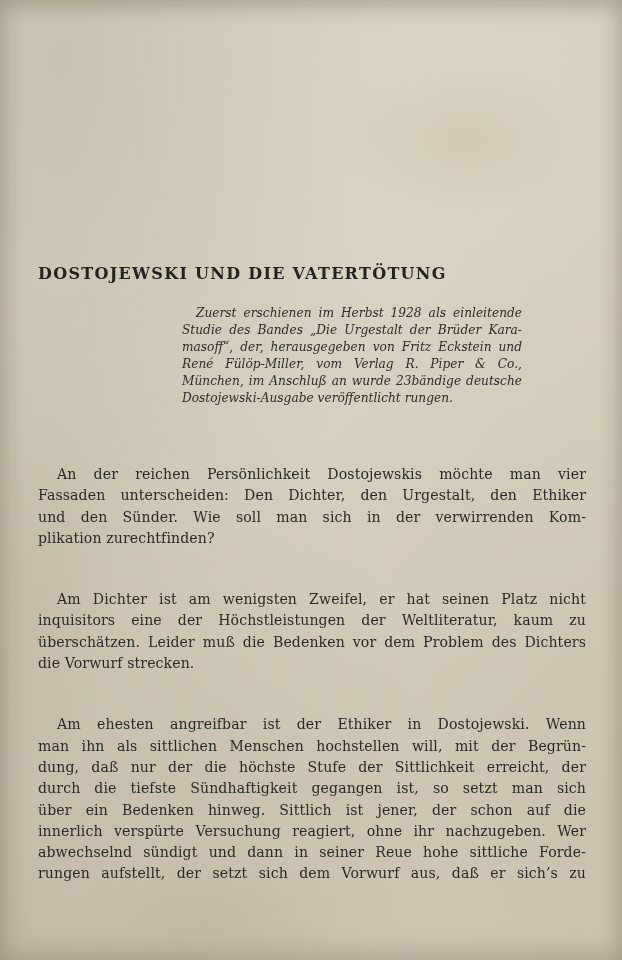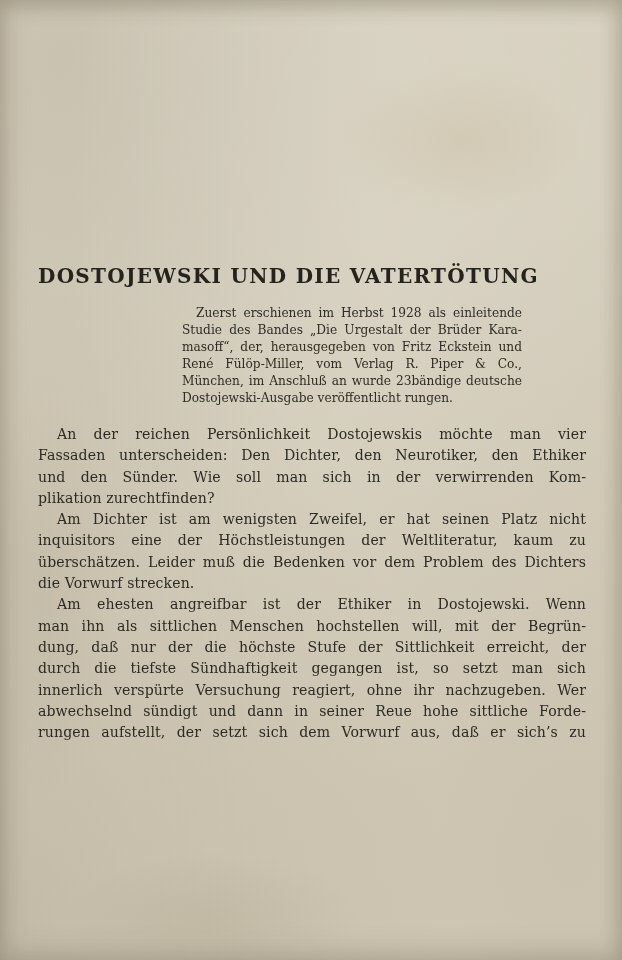--- a/index.html
+++ b/index.html
@@ -45,32 +45,33 @@
   .stain.s3 {
     left: 60px; top: 850px; width: 300px; height: 140px;
     background: radial-gradient(ellipse, rgba(140,125,95,0.12), transparent 70%);
   }
 
   .title {
     position: absolute;
     left: 38px;
     top: 264px;
     margin: 0;
-    font-size: 20px;
+    font-size: 16px;
     font-weight: 700;
     letter-spacing: 1.3px;
     color: #25231e;
     white-space: nowrap;
   }
 
   .note {
     position: absolute;
     left: 182px;
     top: 305px;
     width: 340px;
+    font-style: italic;
     font-size: 12.2px;
     color: #2e2c26;
   }
   .nline {
     line-height: 16.9px;
     text-align: justify;
     text-align-last: justify;
   }
   .nline.first { text-indent: 14px; }
   .nline.last  { text-align-last: left; }
@@ -82,21 +83,21 @@
     width: 548px;
     font-size: 14.1px;
     color: #2b2a25;
     letter-spacing: 0.1px;
   }
   .line {
     line-height: 21.3px;
     text-align: justify;
     text-align-last: justify;
   }
-  .line.first { text-indent: 19px; }
+  .line.first { text-indent: 19px; margin-top: 40px; }
   .line.last  { text-align-last: left; }
 </style>
 </head>
 <body>
 
 <div class="page">
 
   <div class="stain s1"></div>
   <div class="stain s2"></div>
   <div class="stain s3"></div>
@@ -109,36 +110,37 @@
     <div class="nline">masoff“, der, herausgegeben von Fritz Eckstein und</div>
     <div class="nline">René Fülöp-Miller, vom Verlag R. Piper &amp; Co.,</div>
     <div class="nline">München, im Anschluß an wurde 23bändige deutsche</div>
     <div class="nline last">Dostojewski-Ausgabe veröffentlicht rungen.</div>
   </div>
 
   <div class="body-text">
 
     <div class="para">
       <div class="line first">An der reichen Persönlichkeit Dostojewskis möchte man vier</div>
-      <div class="line">Fassaden unterscheiden: Den Dichter, den Neurotiker, den Ethiker</div>
+      <div class="line">Fassaden unterscheiden: Den Dichter, den Urgestalt, den Ethiker</div>
       <div class="line">und den Sünder. Wie soll man sich in der verwirrenden Kom-</div>
       <div class="line last">plikation zurechtfinden?</div>
     </div>
 
     <div class="para">
       <div class="line first">Am Dichter ist am wenigsten Zweifel, er hat seinen Platz nicht</div>
       <div class="line">inquisitors eine der Höchstleistungen der Weltliteratur, kaum zu</div>
       <div class="line">überschätzen. Leider muß die Bedenken vor dem Problem des Dichters</div>
       <div class="line last">die Vorwurf strecken.</div>
     </div>
 
     <div class="para">
       <div class="line first">Am ehesten angreifbar ist der Ethiker in Dostojewski. Wenn</div>
       <div class="line">man ihn als sittlichen Menschen hochstellen will, mit der Begrün-</div>
       <div class="line">dung, daß nur der die höchste Stufe der Sittlichkeit erreicht, der</div>
       <div class="line">durch die tiefste Sündhaftigkeit gegangen ist, so setzt man sich</div>
+      <div class="line">über ein Bedenken hinweg. Sittlich ist jener, der schon auf die</div>
       <div class="line">innerlich verspürte Versuchung reagiert, ohne ihr nachzugeben. Wer</div>
       <div class="line">abwechselnd sündigt und dann in seiner Reue hohe sittliche Forde-</div>
       <div class="line">rungen aufstellt, der setzt sich dem Vorwurf aus, daß er sich’s zu</div>
     </div>
 
   </div>
 </div>
 
 </body></html>

